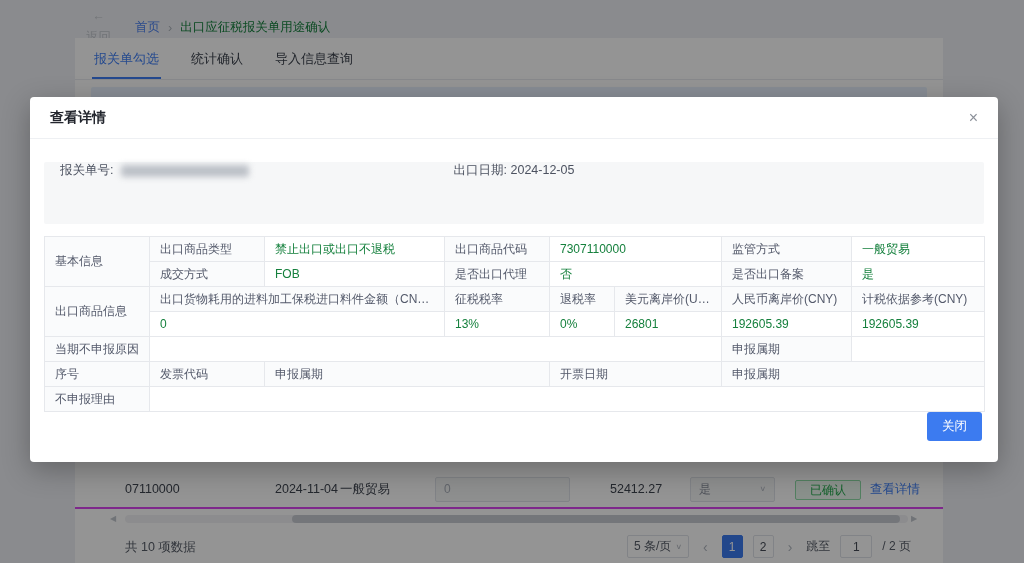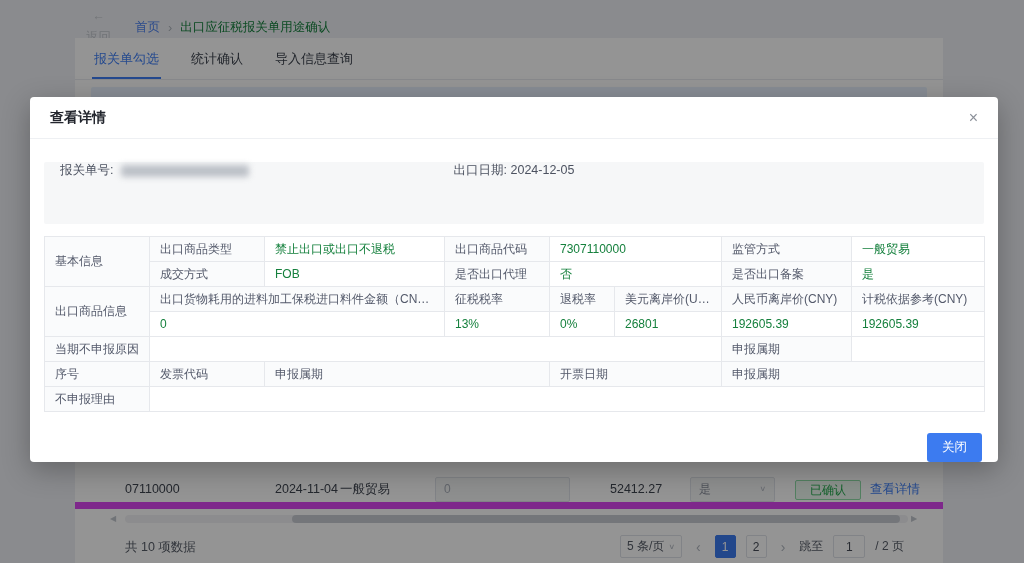--- a/index.html
+++ b/index.html
@@ -15,41 +15,41 @@
 
   .card { position:absolute; left:75px; top:38px; width:868px; height:525px; background:#ffffff; }
 
   .tabs { display:flex; height:42px; border-bottom:1px solid #e9ebf0; padding-left:17px; gap:28px; }
   .tab { font-size:13px; color:#3c424d; padding:0 2px; height:41px; line-height:41px; cursor:pointer; }
   .tab.active { color:#3e7ef5; border-bottom:2px solid #3e7ef5; }
 
   .info-bar { margin:7px 16px 0; height:34px; background:#e8f2ff; border-radius:2px; display:flex; align-items:center; padding-left:42px; gap:9px; font-size:12.5px; color:#2b303b; }
   .info-icon { width:14px; height:14px; border-radius:50%; background:#3e7ef5; color:#fff; font-size:10px; font-style:italic; font-weight:bold; display:flex; align-items:center; justify-content:center; flex:0 0 auto; }
 
-  .bg-row { position:absolute; left:0; right:0; top:432px; height:39px; border-bottom:7px solid #d946ef; font-size:12.5px; color:#3f4550; }
+  .bg-row { position:absolute; left:0; right:0; top:432px; height:39px; border-bottom:2px solid #d946ef; font-size:12.5px; color:#3f4550; }
   .bg-row .cell { position:absolute; line-height:39px; white-space:nowrap; }
   .c-code   { left:50px; }
   .c-date   { left:200px; }
   .c-trade  { left:265px; }
   .c-amount { left:535px; }
   .dis-input { position:absolute; left:360px; top:7px; width:135px; height:25px; background:#f5f6f7; border:1px solid #dfe2e8; border-radius:2px; font-size:12px; color:#aab0ba; line-height:23px; padding-left:8px; }
   .dis-select { position:absolute; left:615px; top:7px; width:85px; height:25px; background:#f5f6f7; border:1px solid #dfe2e8; border-radius:2px; font-size:12px; color:#8a909c; line-height:23px; padding:0 8px; display:flex; align-items:center; justify-content:space-between; }
   .chevron { font-size:9px; color:#b4b9c2; transform:scaleY(.8); }
   .status-badge { position:absolute; left:720px; top:10px; border:1px solid #8fdca8; background:#eefaf1; color:#23a84c; font-size:12px; line-height:16px; padding:1px 14px; border-radius:2px; }
   .detail-link { position:absolute; left:795px; line-height:39px; color:#3e7ef5; cursor:pointer; }
 
   .hscroll { position:absolute; left:0; right:0; top:474px; height:14px; }
   .hs-arrow { position:absolute; top:2px; font-size:8px; color:#c2c6cd; cursor:pointer; }
   .hs-left { left:35px; } .hs-right { left:836px; }
   .hs-track { position:absolute; left:50px; width:783px; top:3px; height:8px; background:#f1f2f5; border-radius:4px; }
   .hs-thumb { position:absolute; left:167px; width:608px; height:8px; background:#c9ccd3; border-radius:4px; cursor:grab; }
 
   .table-footer { position:absolute; left:0; right:0; top:496px; height:28px; font-size:12.5px; color:#575d68; }
   .tf-total { position:absolute; left:50px; line-height:26px; }
-  .tf-pager { position:absolute; right:39px; top:1px; display:flex; align-items:center; gap:10px; }
+  .tf-pager { position:absolute; right:32px; top:1px; display:flex; align-items:center; gap:10px; }
   .pagesize-box { width:62px; height:23px; border:1px solid #dfe2e8; border-radius:2px; background:#fff; display:flex; align-items:center; justify-content:space-between; padding:0 6px; font-size:12px; color:#575d68; cursor:pointer; }
   .pg-arrow { color:#b0b6bf; font-size:14px; padding:0 4px; cursor:pointer; }
   .pg-num { min-width:21px; height:23px; border:1px solid #dfe2e8; border-radius:2px; background:#fff; font-size:12px; color:#454b56; display:flex; align-items:center; justify-content:center; cursor:pointer; }
   .pg-num.active { background:#3c7bf0; border-color:#3c7bf0; color:#fff; }
   .jump-label { font-size:12px; }
   .jump-input { width:32px; height:23px; border:1px solid #dfe2e8; border-radius:2px; background:#fff; font-size:12px; color:#454b56; display:flex; align-items:center; justify-content:center; }
   .jump-total { font-size:12px; }
 
   
   .overlay { position:absolute; inset:0; background:rgba(0,0,0,.42); }
@@ -63,21 +63,21 @@
   .summary-row { position:relative; margin-top:9px; height:16px; font-size:12.5px; color:#4c5260; }
   .decl { position:absolute; left:16px; top:0; display:flex; align-items:center; gap:8px; }
   .blur-block { width:128px; height:12px; background:#aeb3bb; border-radius:2px; filter:blur(3px); opacity:.8; }
   .export-date { text-align:center; }
 
   .detail-table { width:100%; border-collapse:collapse; margin-top:12px; table-layout:fixed; font-size:12px; }
   .detail-table td { border:1px solid #e6e8ec; height:25px; padding:0 10px; white-space:nowrap; overflow:hidden; text-overflow:ellipsis; }
   .cell-label { background:#fafbfc; color:#53596a; }
   .cell-value { background:#fff; color:#15803d; }
 
-  .modal-footer { height:50px; display:flex; align-items:flex-end; justify-content:flex-end; padding-right:16px; }
+  .modal-footer { height:50px; display:flex; align-items:flex-start; justify-content:flex-end; padding-right:16px; }
   .btn-close { background:#3c7bf0; color:#fff; font-size:12.5px; padding:6px 15px; border-radius:3px; border:none; cursor:pointer; font-family:inherit; }
 </style>
 </head>
 <body>
 
 <div>
 
   <div class="breadcrumb">
     <span class="bc-back">
       <span>←</span>

